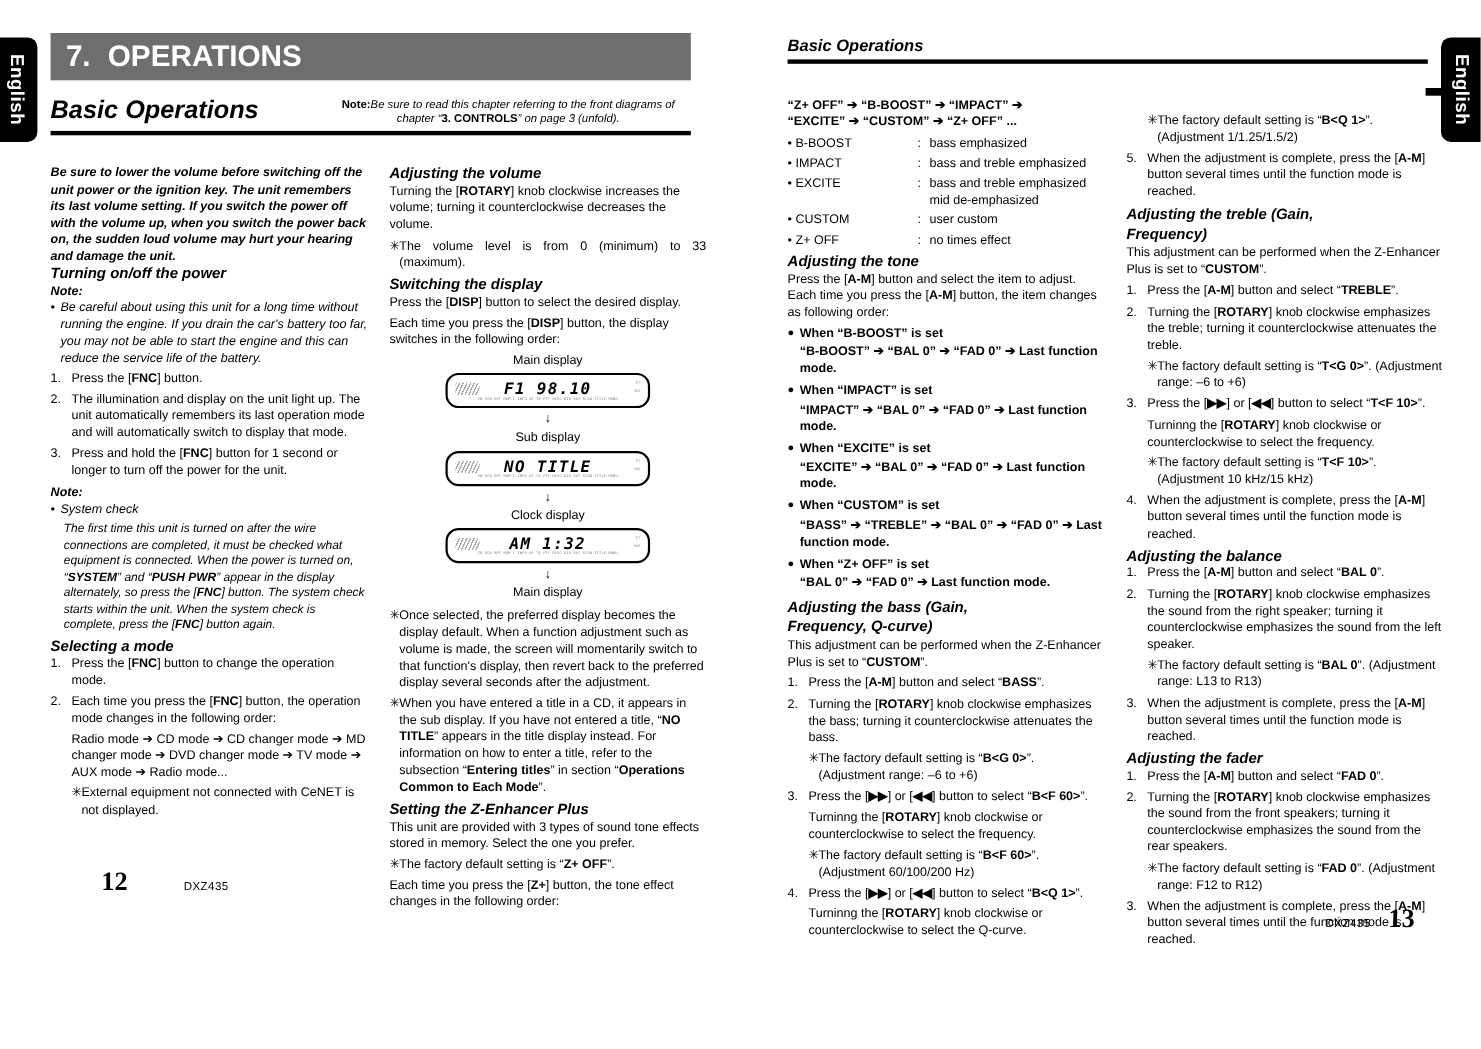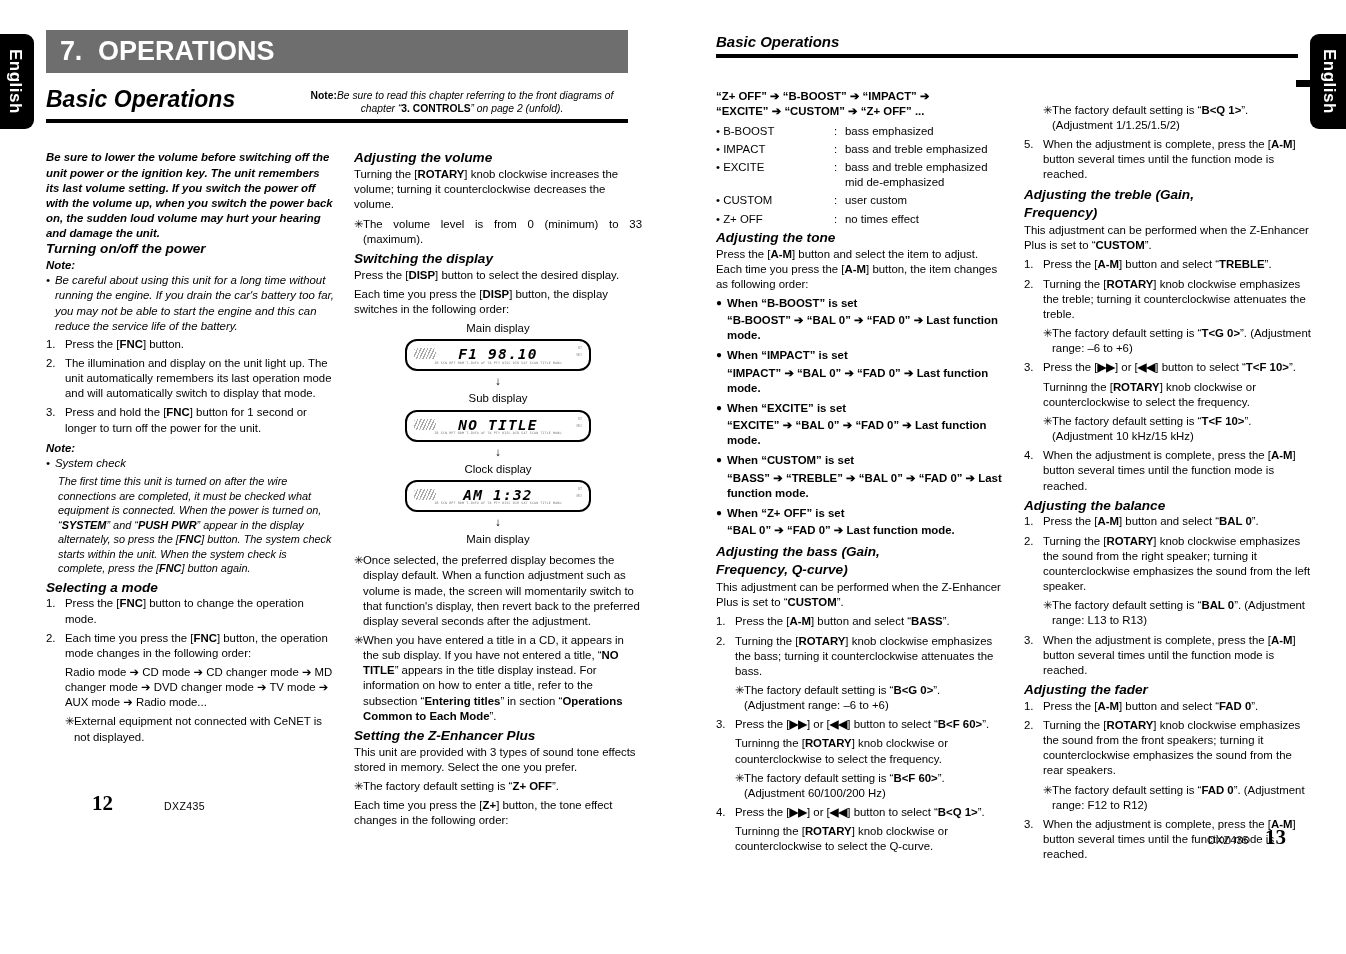--- a/index.html
+++ b/index.html
@@ -153,21 +153,21 @@
     position:absolute; left:7px; top:7px; width:22px; height:11px;
     background:
       repeating-linear-gradient(115deg,#9a9a9a 0 1.2px,transparent 1.2px 3px);
     border-radius:3px; opacity:.85;
   }
   .arrow-d{ font-size:15px; line-height:1; margin:3px 0 2px 0; text-align:center; font-weight:bold;}
 
   
   .footer-l{ position:absolute; left:46px; bottom:16px; display:flex; align-items:baseline; }
   .footer-r{ position:absolute; right:30px; bottom:16px; display:flex; align-items:baseline; }
-  .pgnum{ font-family:"Liberation Serif", serif; font-size:21px; font-weight:bold;}
+  .pgnum{ font-family:"Liberation Serif", serif; font-size:24px; font-weight:bold;}
   .model{ font-size:10.5px; letter-spacing:.4px; margin:0 16px;padding-left:35px;}
 </style>
 </head>
 <body>
 
 <div class="sidetab left">
   <span>English</span>
 </div>
 <div class="sidetab right">
   <span>English</span>
@@ -177,21 +177,21 @@
 
   <div class="banner">
     <span class="num">7.</span>
     <span class="ttl">OPERATIONS</span>
   </div>
 
   <div class="titlerow">
     <div class="sect-title">Basic Operations</div>
     <div class="note-head">
       <b style="font-style:normal">Note:</b><i>Be sure to read this chapter referring to the front diagrams of</i><br>
-      <i><span>chapter “</span><b>3. CONTROLS</b><span>” on page 2 (unfold).</span></i>
+      <i><span>chapter “</span><b>3. CONTROLS</b><span>” on page 3 (unfold).</span></i>
     </div>
   </div>
   <div class="rule"></div>
 
   <div class="cols">
 
     <div class="col">
 
       <div class="caution-body">Be sure to lower the volume before switching off the unit power or the ignition key. The unit remembers its last volume setting. If you switch the power off with the volume up, when you switch the power back on, the sudden loud volume may hurt your hearing and damage the unit.</div>
 

